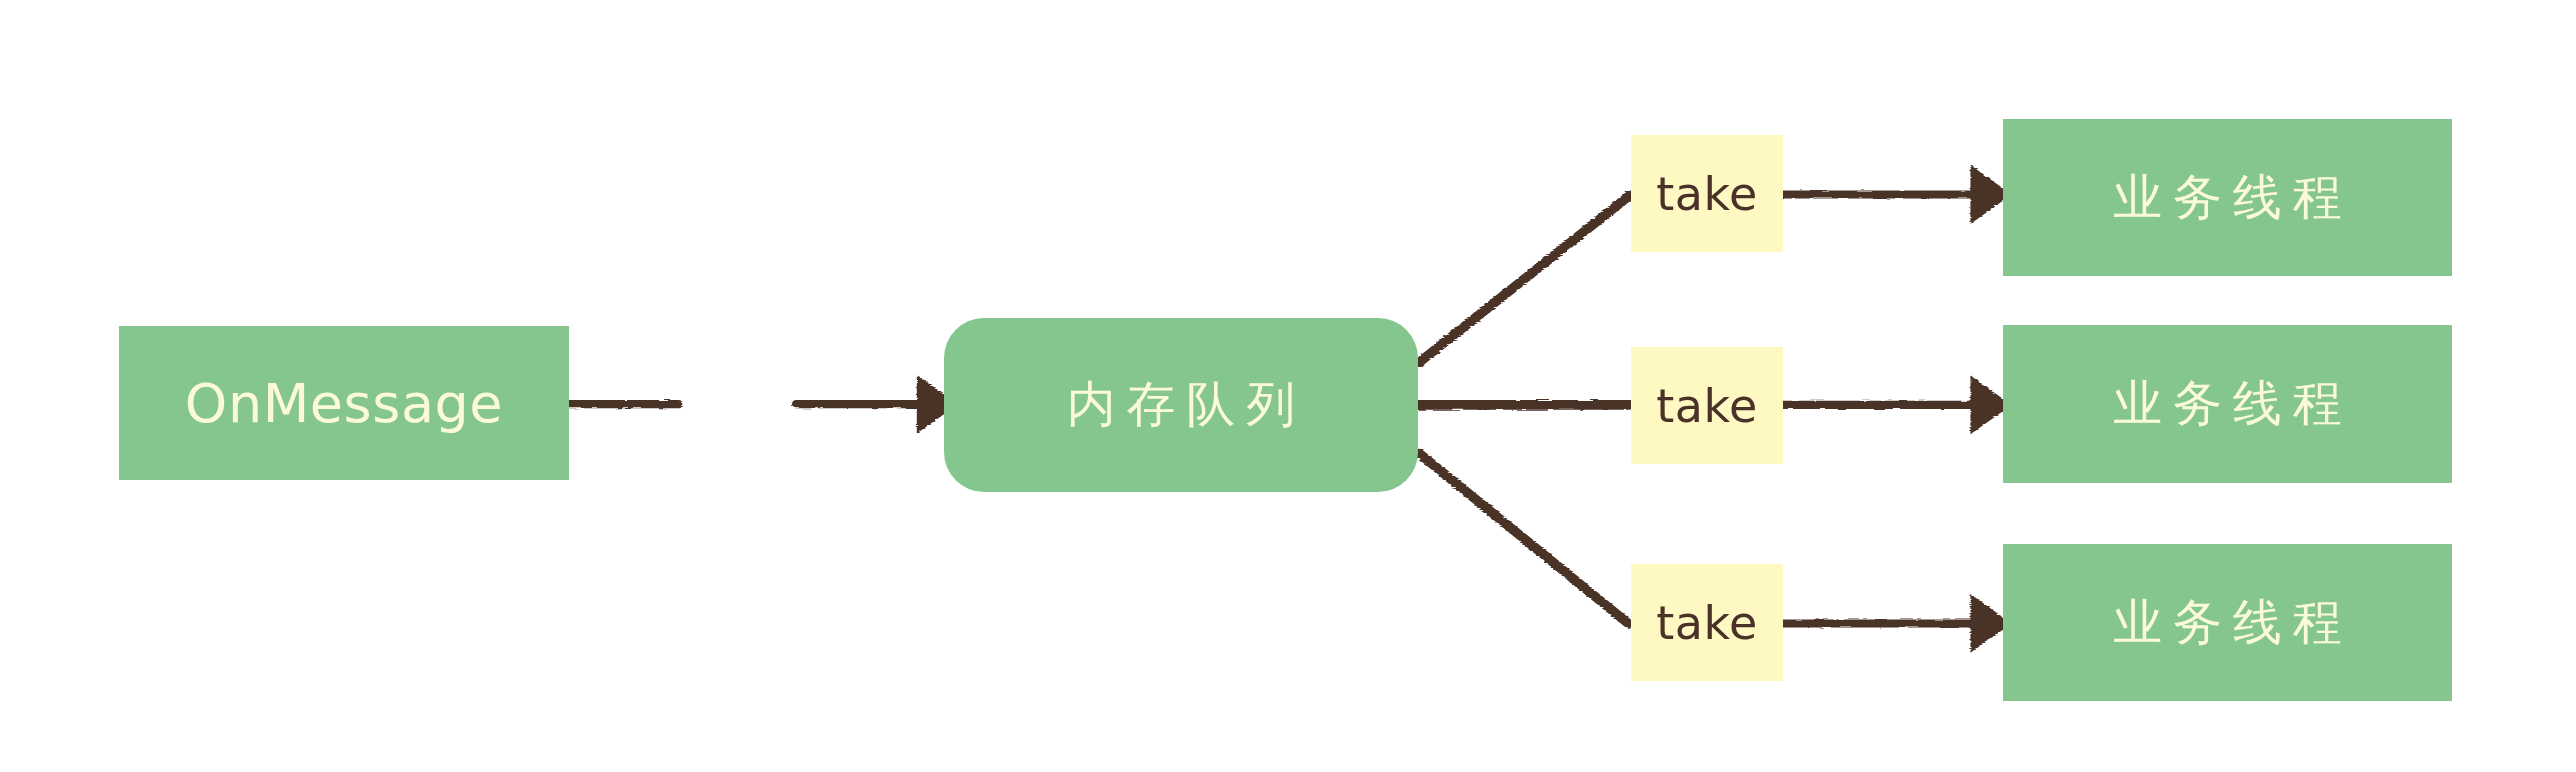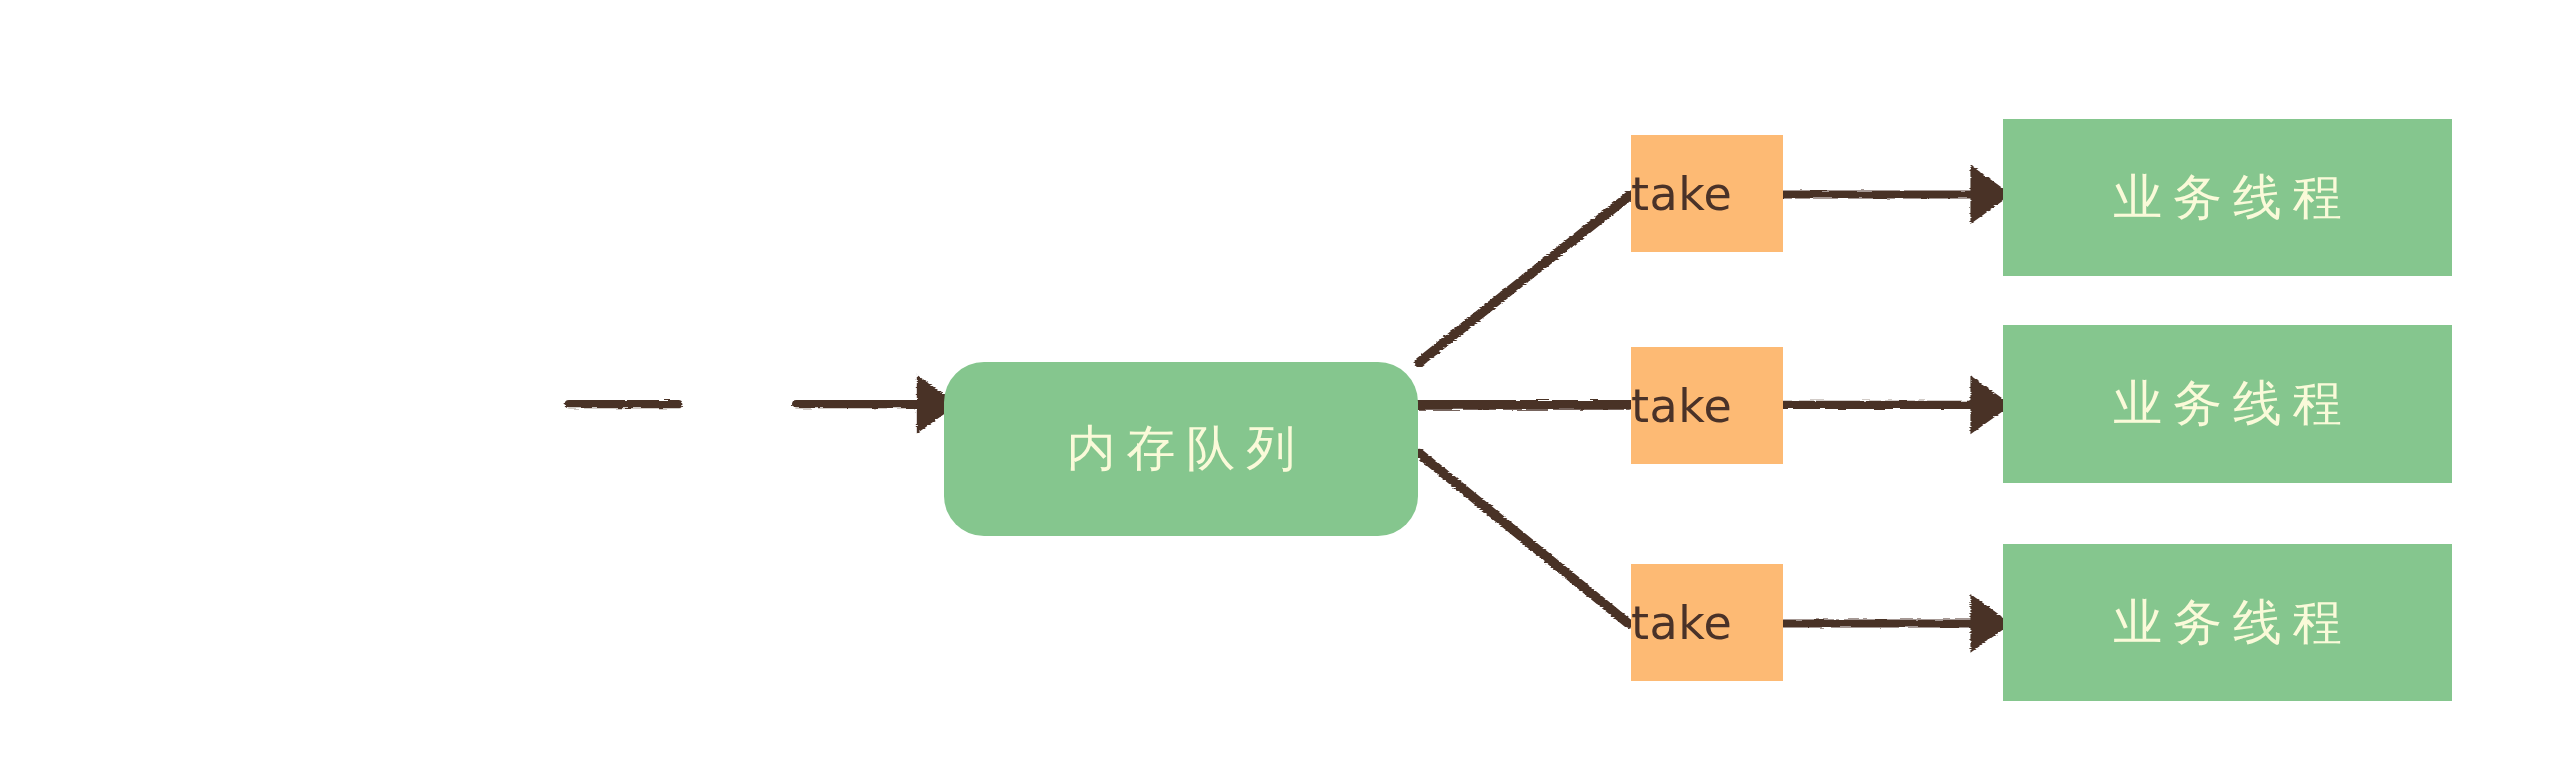--- a/index.html
+++ b/index.html
@@ -50,22 +50,22 @@
     text-indent: 0.22em;
   }
   .node-rounded {
     border-radius: 40px;
   }
   .edge-label {
     position: absolute;
     box-sizing: border-box;
     display: flex;
     align-items: center;
-    justify-content: flex-start;
-    background: #fdba74;
+    justify-content: center;
+    background: #fef9c3;
     color: #4a3228;
     font-family: "DejaVu Sans", sans-serif;
     font-size: 46px;
     font-weight: 400;
     letter-spacing: 0.01em;
   }
 </style>
 </head>
 <body>
 
@@ -99,23 +99,26 @@
     </g>
 
     <g filter="url(#rough)" fill="#4a3228" stroke="none">
       <polygon points="1246,509 1302,549 1246,589"></polygon>
       <polygon points="2678,224 2734,264 2678,304"></polygon>
       <polygon points="2678,510 2734,550 2678,590"></polygon>
       <polygon points="2678,807 2734,847 2678,887"></polygon>
     </g>
   </svg>
 
+  <div class="node node-latin" style="left:119px; top:326px; width:450px; height:154px;">
+    <span>OnMessage</span>
+  </div>
 
 
-  <div class="node node-cjk node-rounded" style="left:944px; top:318px; width:474px; height:174px;margin-top:44px;">
+  <div class="node node-cjk node-rounded" style="left:944px; top:318px; width:474px; height:174px;">
     <span>内存队列</span>
   </div>
 
   <div class="edge-label" style="left:1631px; top:135px; width:152px; height:117px;">
     <span>take</span>
   </div>
 
   <div class="edge-label" style="left:1631px; top:347px; width:152px; height:117px;">
     <span>take</span>
   </div>

